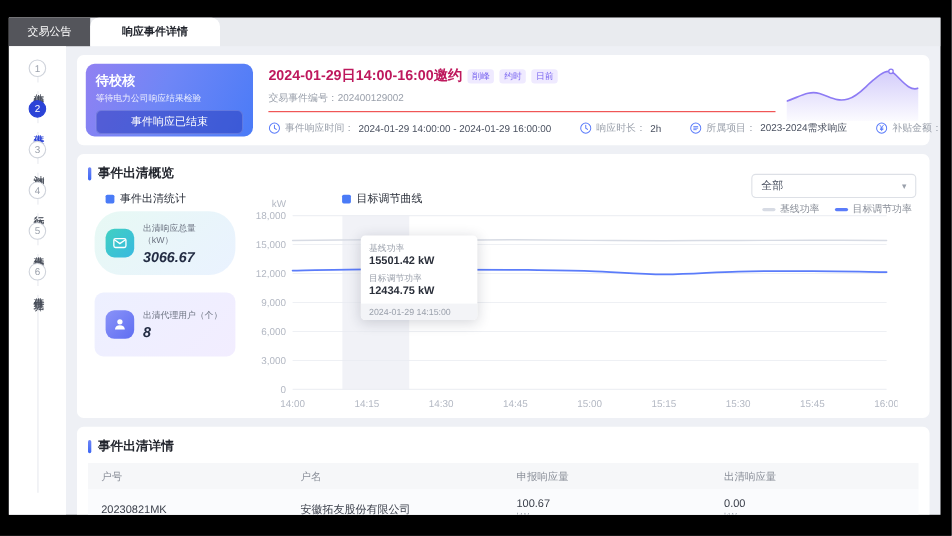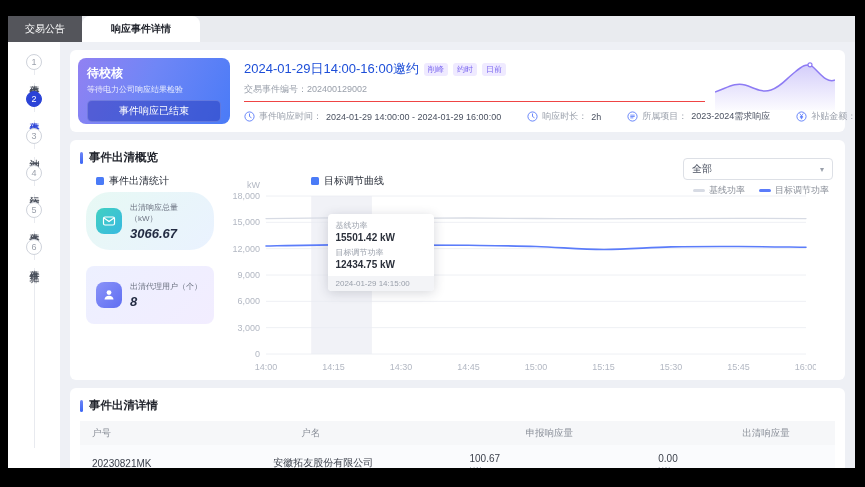--- a/index.html
+++ b/index.html
@@ -35,21 +35,21 @@
   .header-card { position:relative; height:82px; background:#fff; border-radius:6px; }
   .status-card { position:absolute; left:8px; top:8px; width:152px; height:66px; border-radius:8px;
     background:linear-gradient(115deg,#9181f2 0%,#6f86f6 45%,#4a7bf7 100%); color:#fff; padding:7px 9px; }
   .status-title { font-size:12px; font-weight:bold; }
   .status-sub { font-size:8px; opacity:.85; margin-top:2px; white-space:nowrap; }
   .status-btn { margin-top:5px; height:22px; border-radius:5px; background:rgba(43,62,190,.55);
     border:1px solid rgba(255,255,255,.18); color:#fff; font-size:10px; width:100%;
     display:flex; align-items:center; justify-content:center; cursor:pointer; }
   .header-main { position:absolute; left:174px; top:10px; }
   .title-row { display:flex; align-items:center; gap:5px; }
-  .event-title { font-size:13px; font-weight:normal; color:#1d4ed8; }
+  .event-title { font-size:13px; font-weight:bold; color:#be185d; }
   .tag { font-size:8px; color:#7a66f0; background:#efeaff; border-radius:3px; padding:1px 4px; }
   .event-no { font-size:9px; color:#9aa0ab; margin-top:5px; }
   .info-row { position:absolute; left:174px; right:140px; bottom:9px; display:flex; gap:26px;
     align-items:center; border-top:1px solid #ef4444; padding-top:8px; }
   .info-item { display:flex; align-items:center; gap:4px; font-size:9px; white-space:nowrap; }
   .info-label { color:#9aa0ab; }
   .info-value { color:#4a5160; }
   .sparkline { position:absolute; right:10px; top:2px; width:120px; height:58px; }
 
   
@@ -81,21 +81,21 @@
   .tooltip { position:absolute; width:106px; background:#fff; border-radius:4px;
     box-shadow:0 2px 12px rgba(31,38,62,.18); z-index:3; overflow:hidden; }
   .tt-body { padding:6px 8px 2px; }
   .tt-label { font-size:8px; color:#9aa0ab; }
   .tt-value { font-size:10px; font-weight:bold; color:#2a2f3a; margin:1px 0 4px; }
   .tt-time { background:#f3f4f7; font-size:8px; color:#9aa0ab; padding:3px 8px; }
 
   
   .details-card { position:relative; margin-top:8px; height:170px; background:#fff; border-radius:6px; padding:10px; }
   .table { margin-top:8px; width:100%; }
-  .t-head { display:grid; grid-template-columns:24% 26% 25% 25%; background:#f6f7f9; height:24px; align-items:center;gap:28px; }
+  .t-head { display:grid; grid-template-columns:24% 26% 25% 25%; background:#f6f7f9; height:24px; align-items:center; }
   .t-head div { font-size:9.5px; color:#8a8f99; padding-left:12px; }
   .t-row { display:grid; grid-template-columns:24% 26% 25% 25%; align-items:center; min-height:36px; }
   .t-row.striped { background:#fafbfd; }
   .t-row > div { padding:5px 0 5px 12px; font-size:10px; color:#3a3f4a; }
   .cell-num .u { font-size:8px; color:#9aa0ab; margin-top:1px; }
 </style>
 </head>
 <body>
 
 <div class="frame">

